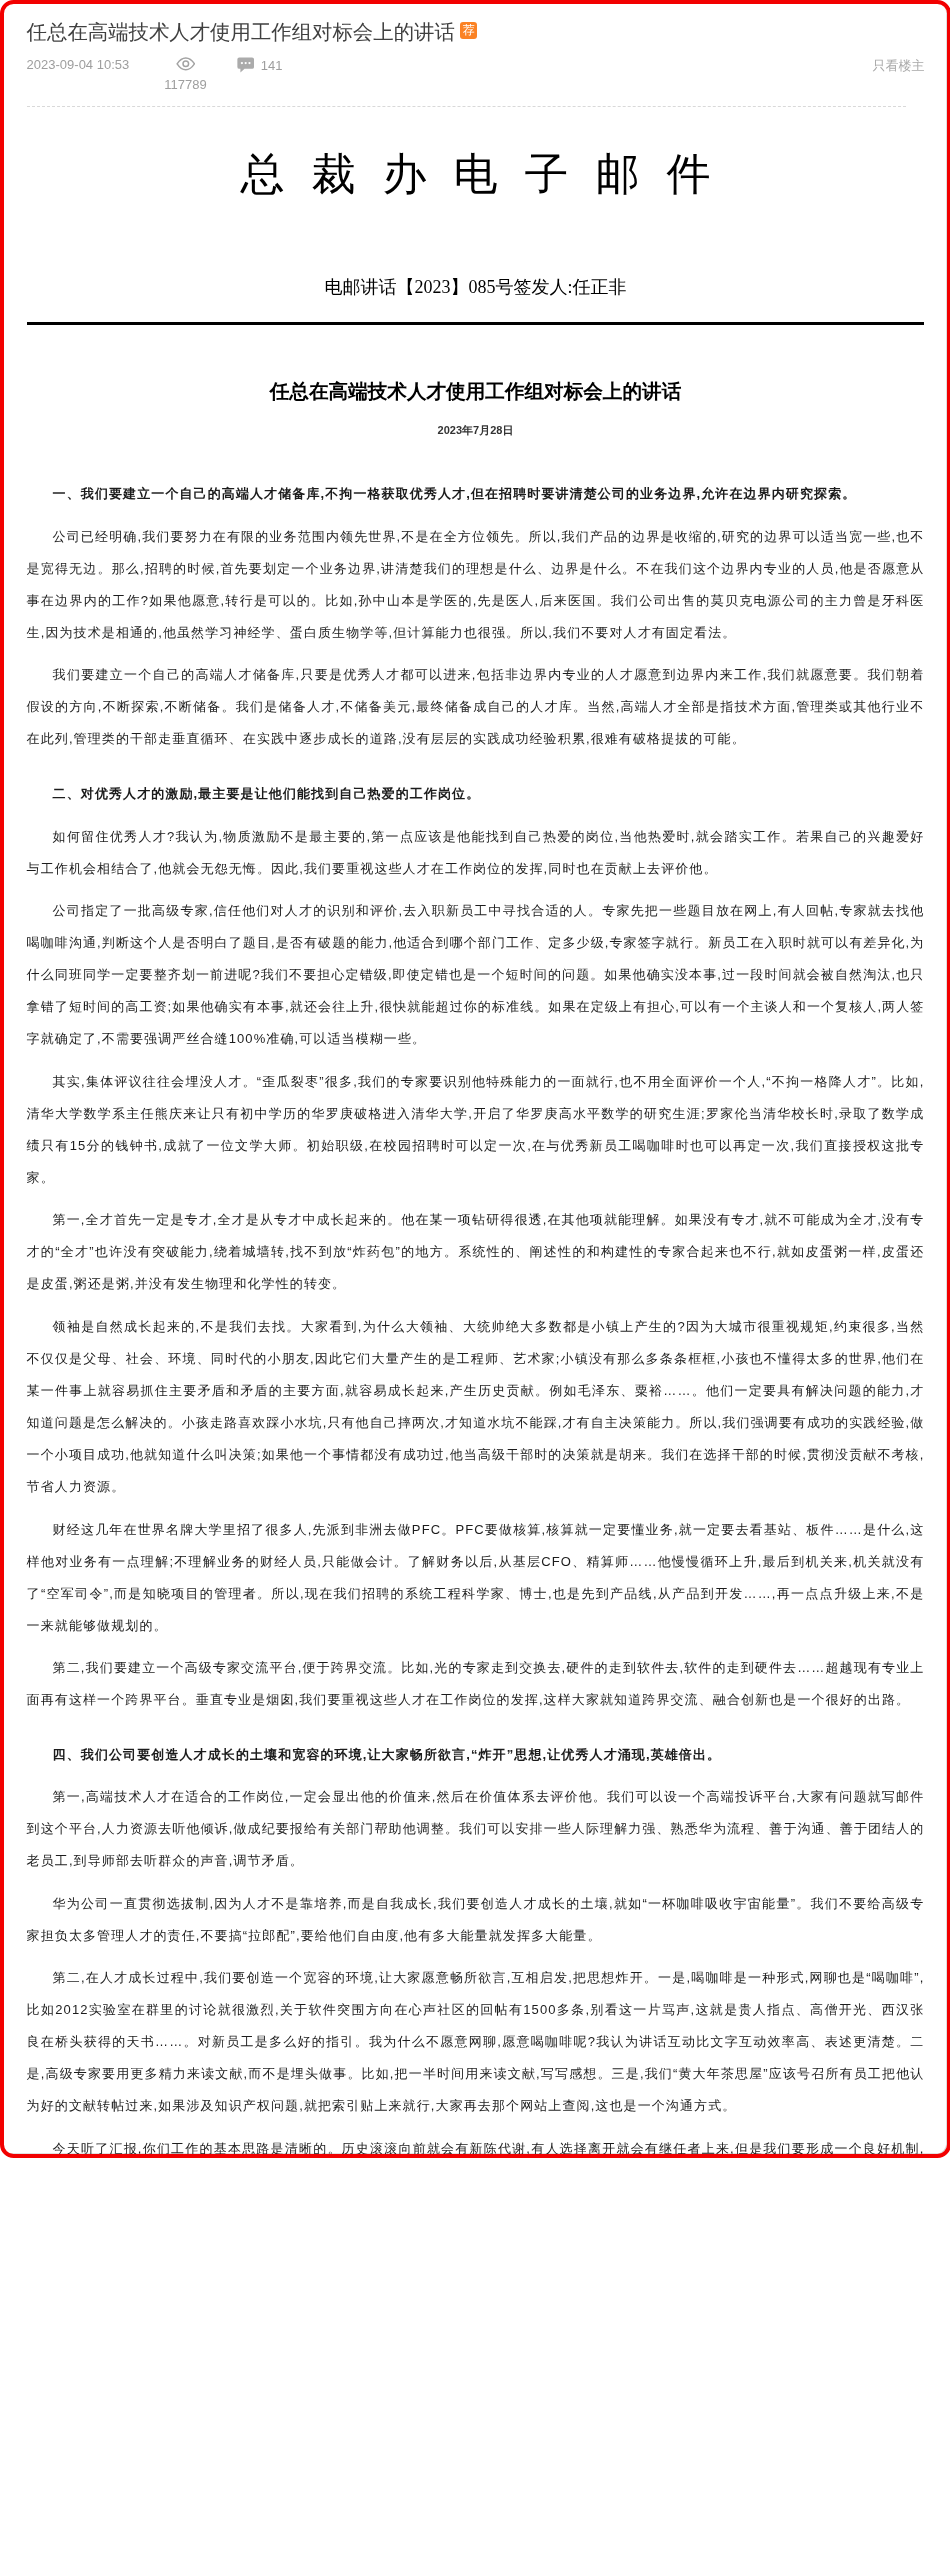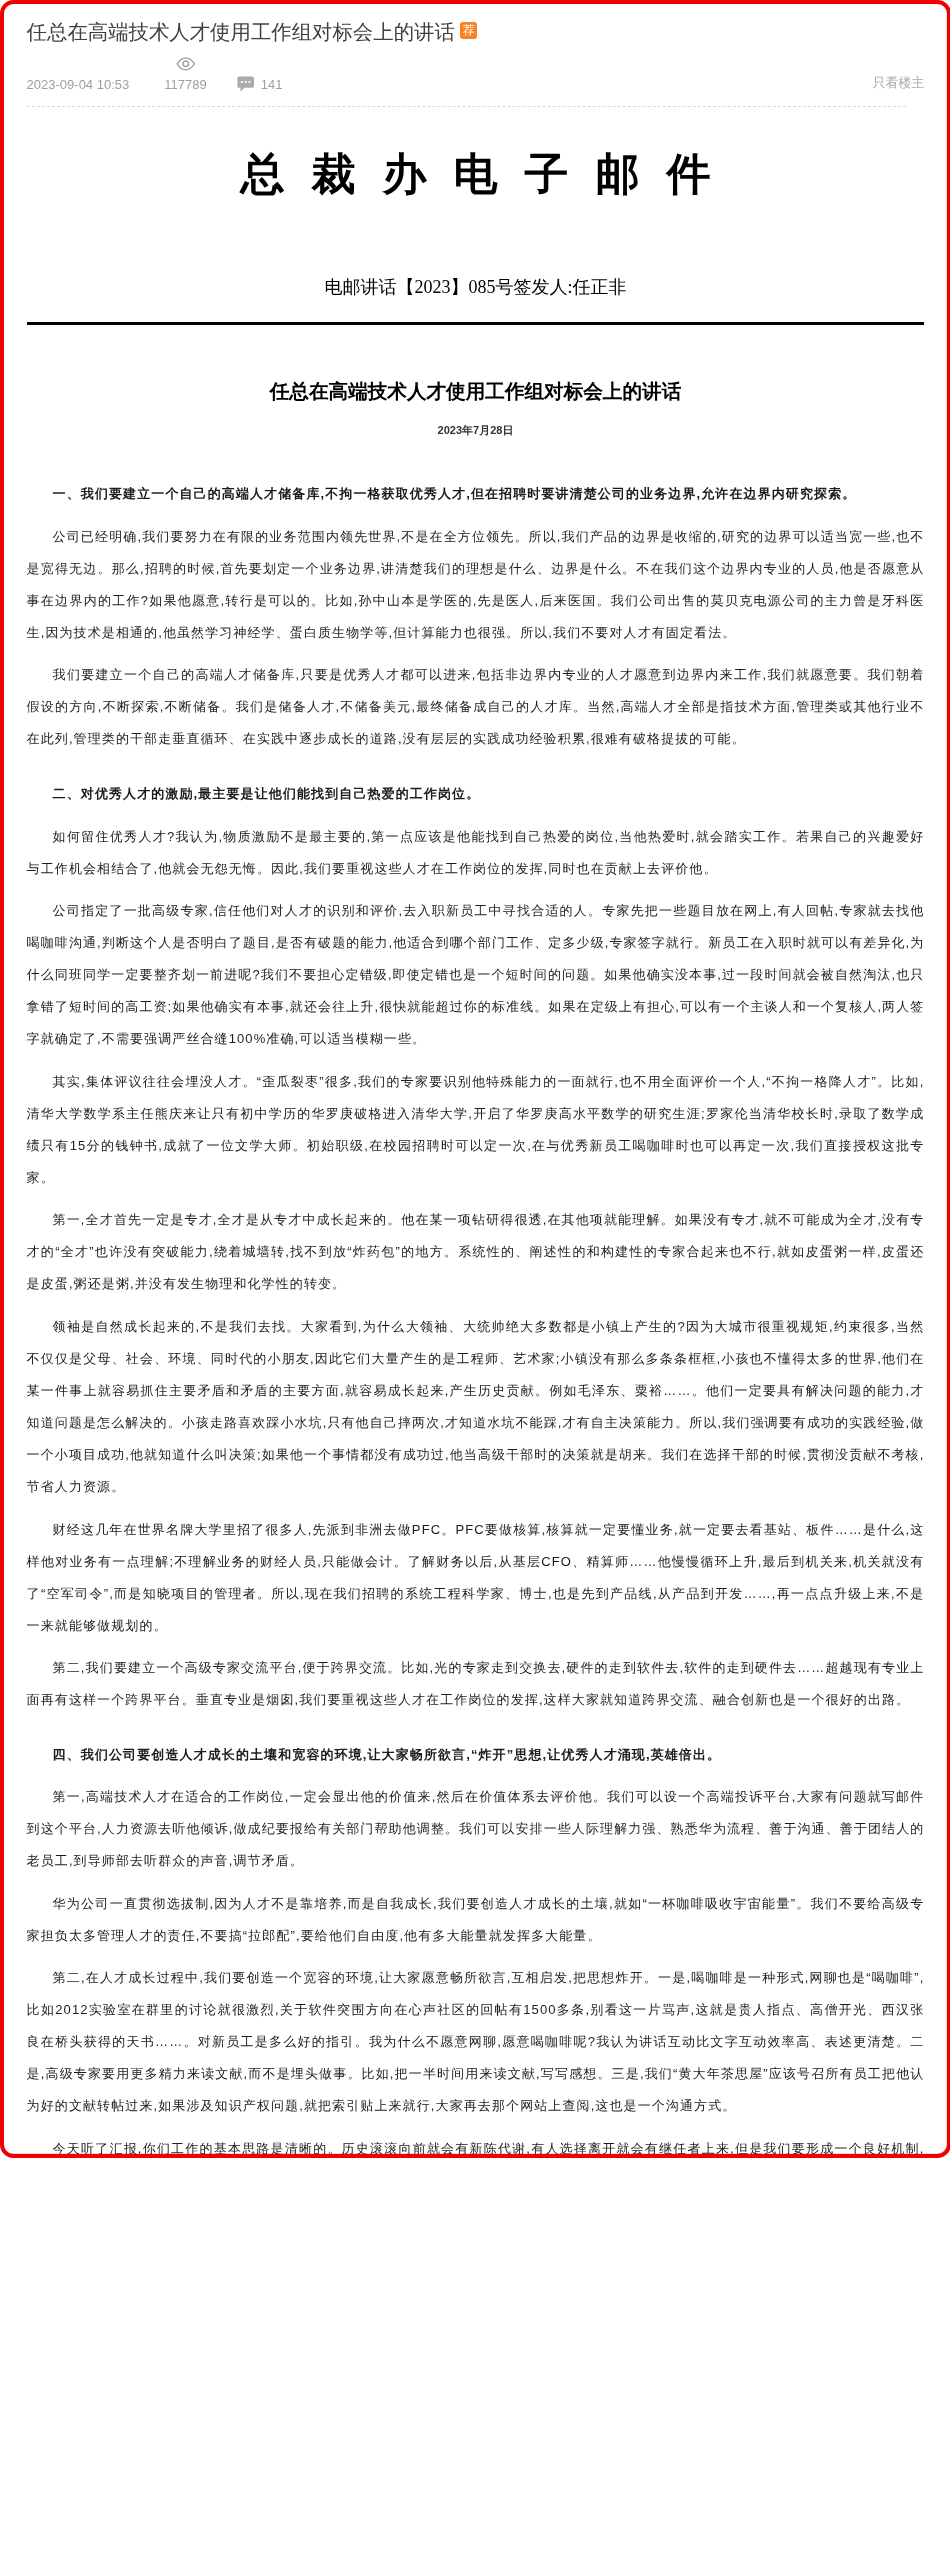--- a/index.html
+++ b/index.html
@@ -10,28 +10,28 @@
     overflow:hidden;position:relative;
     font-family:"Liberation Sans","DejaVu Sans",sans-serif;
     box-shadow:inset -0.8px -0.8px 0 #d8d8d8;
   }
   
   .forum-title-row{display:flex;align-items:flex-start;}
   .forum-title{font-size:20.4px;color:#404040;line-height:26px;font-weight:400;}
   .badge{display:inline-block;width:17.4px;height:17.4px;margin-left:5.3px;margin-top:3px;
     background:#fb8224;color:#fff;font-size:12px;line-height:17.4px;text-align:center;
     border-radius:3px;flex:0 0 auto;}
-  .meta-row{display:flex;align-items:flex-end;margin-top:12px;color:#9e9e9e;font-size:13px;}
+  .meta-row{display:flex;align-items:flex-start;margin-top:12px;color:#9e9e9e;font-size:13px;}
   .meta-item{display:flex;align-items:center;gap:6.8px;}
   .meta-views{margin-left:35px;flex-direction:column;}
   .meta-comments{margin-left:30px;}
   .look-owner{margin-left:auto;color:#a8a8a8;cursor:pointer;}
   .dashed-divider{border:0;border-top:0.8px dashed #d9d9d9;margin:13.6px 0 0 0;width:98%;}
   
-  .mast-title{text-align:center;font-weight:bold;color:#000;font-size:44px;
+  .mast-title{text-align:center;font-weight:normal;color:#000;font-size:44px;
     letter-spacing:27px;padding-left:27px;margin-top:38px;white-space:nowrap;}
   .doc-no-row{display:flex;justify-content:center;margin-top:71px;
     font-family:"Liberation Serif","DejaVu Serif",serif;font-size:18px;color:#000;}
   .rule-thick{border:0;border-top:3px solid #000;margin:22.6px 0 0 0;width:100%;}
   
   .art-title{text-align:center;font-weight:bold;font-size:19.6px;color:#000;margin-top:53px;}
   .art-date{text-align:center;font-size:11px;color:#333;margin-top:18px;font-weight:bold;}
   .article-body{margin-top:18px;font-size:13px;line-height:32px;color:#1c1c1c;
     text-align:justify;letter-spacing:1.1px;}
   .para{margin:10.6px 0;text-indent:2em;}

